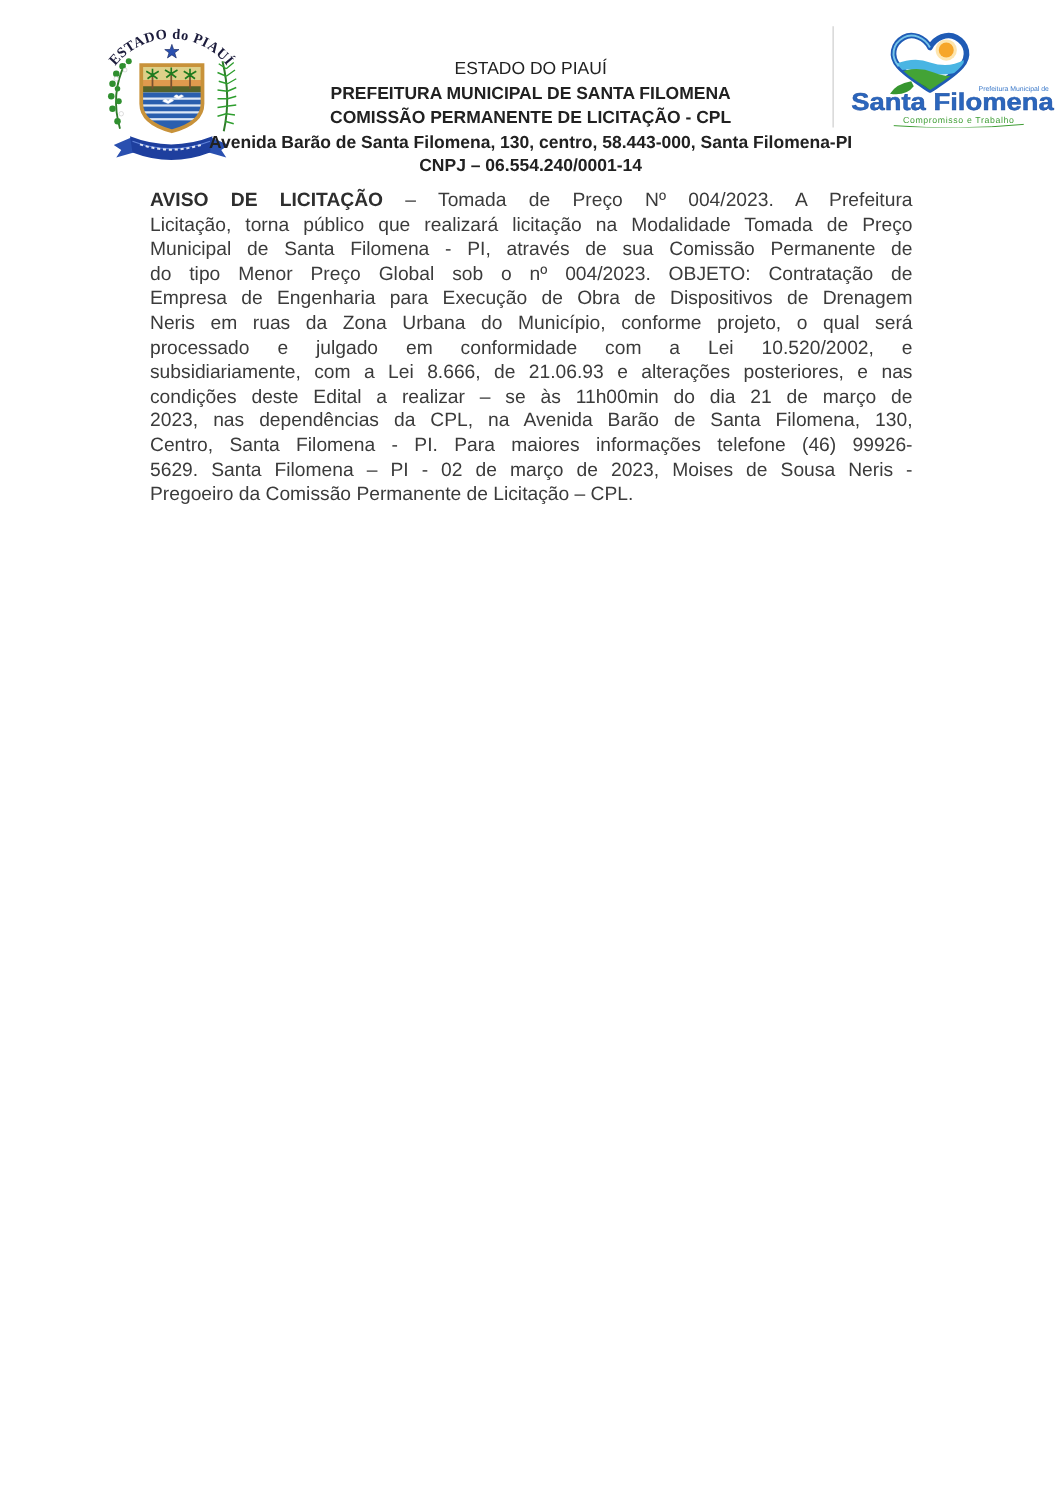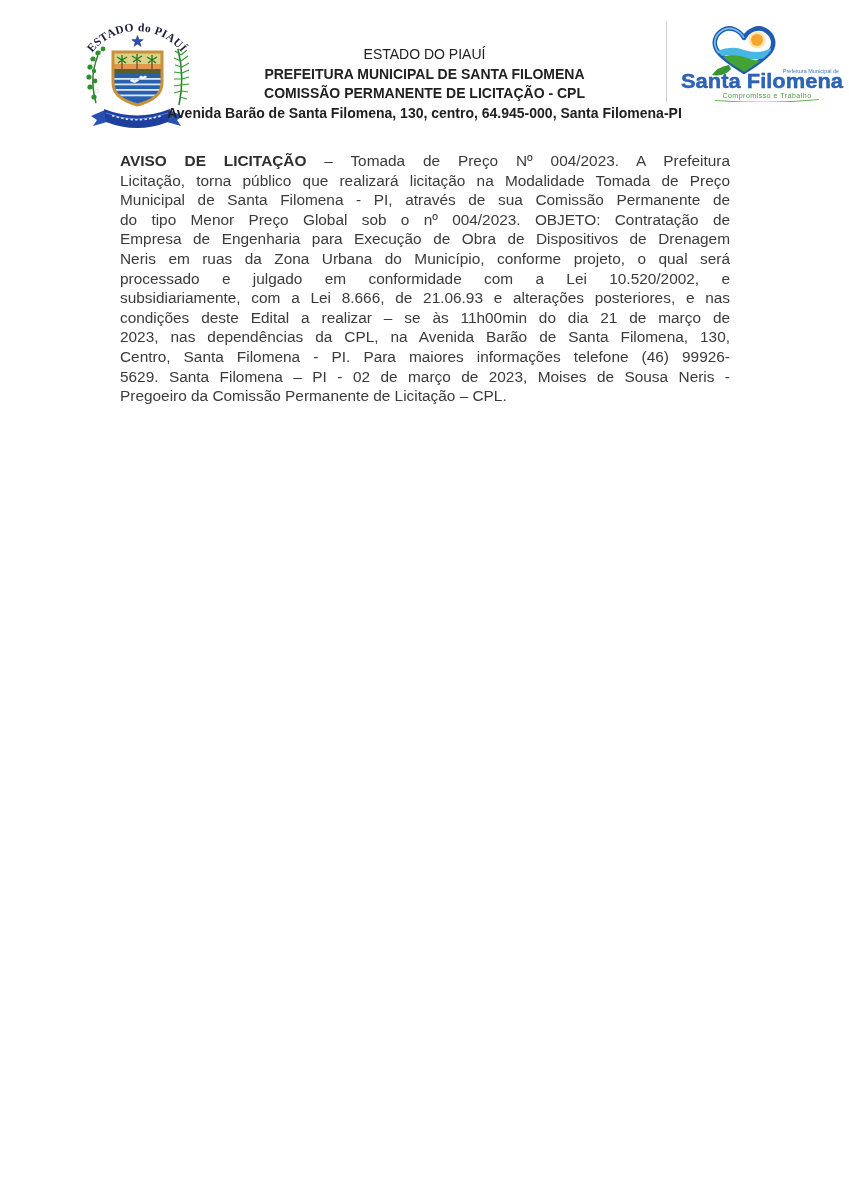--- a/index.html
+++ b/index.html
@@ -117,21 +117,22 @@
         <path d="M20,86 Q53,99 86,86 L84,99 Q53,111 22,99 Z" fill="#1e3f9e"></path>
         <path d="M22,90 Q53,102 84,90" stroke="#5f82d8" fill="none" stroke-width="1"></path>
         <path d="M28,92.5 Q53,101 78,92.5" stroke="#ffffff" stroke-width="1.6" fill="none" stroke-dasharray="2.5 2.2" opacity="0.85"></path>
       </g>
     </svg>
 
     <div class="lh-text">
       <div class="lh1">ESTADO DO PIAUÍ</div>
       <div class="lh2">PREFEITURA MUNICIPAL DE SANTA FILOMENA</div>
       <div class="lh2">COMISSÃO PERMANENTE DE LICITAÇÃO - CPL</div>
-      <div class="lh2">Avenida Barão de Santa Filomena, 130, centro, 64.945-000, Santa Filomena-PI</div>
+      <div class="lh2">Avenida Barão de Santa Filomena, 130, centro, 58.443-000, Santa Filomena-PI</div>
+      <div class="lh2">CNPJ – 06.554.240/0001-14</div>
     </div>
 
     <div class="logo-right">
       <svg viewBox="0 0 180 81">
         <defs>
           <clipPath id="heartclip">
             <path d="M77,17 C73,9 63,5 56,9 C47,14 45,24 52,32 C58,39 68,45 77,51 C86,45 96,39 102,32 C109,24 107,14 98,9 C91,5 81,9 77,17 Z"></path>
           </clipPath>
         </defs>
 

